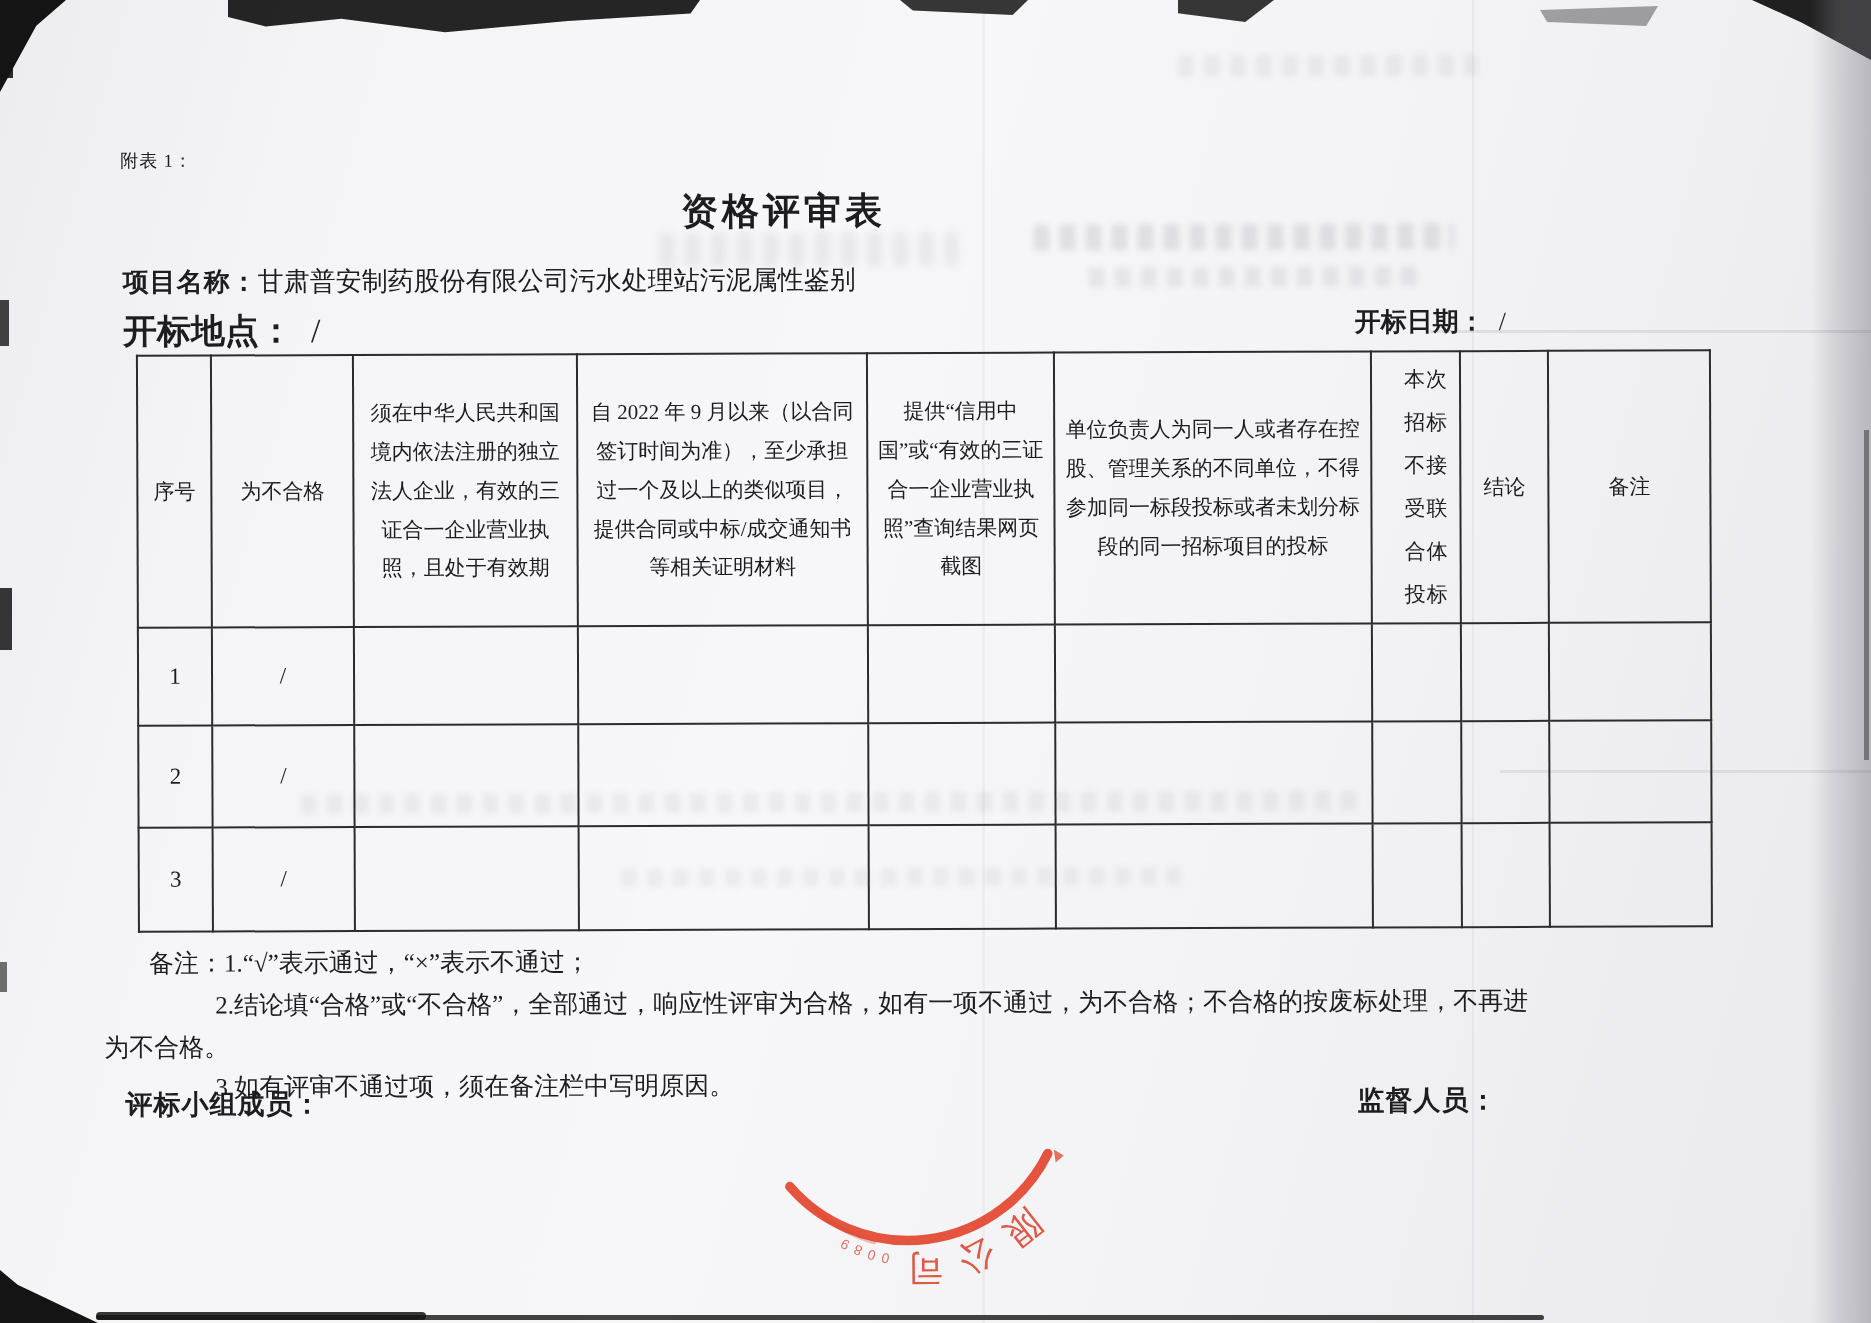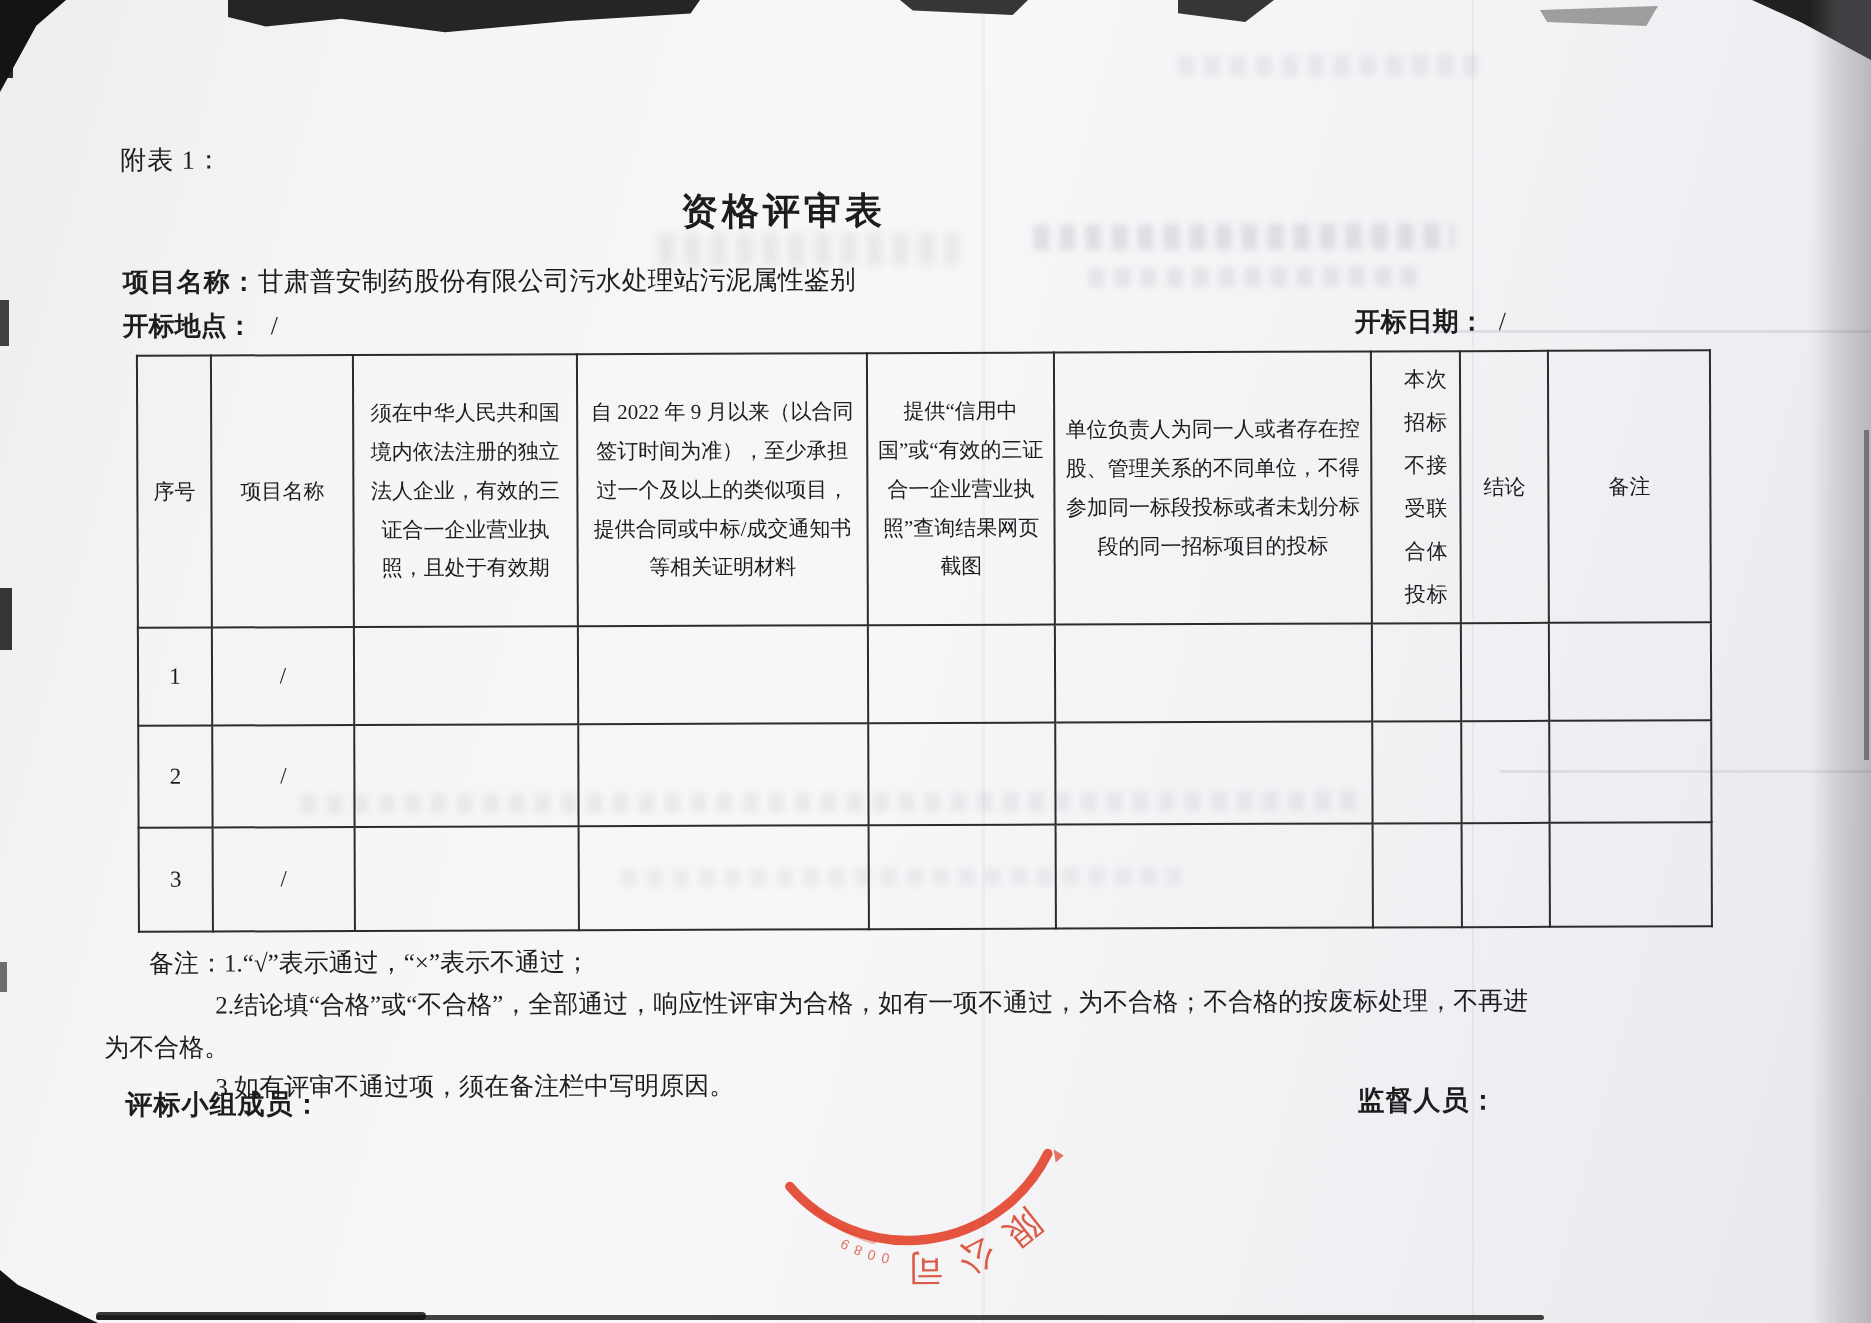--- a/index.html
+++ b/index.html
@@ -6,25 +6,25 @@
   body{
     width:1871px;height:1323px;overflow:hidden;position:relative;
     font-family:"Liberation Serif","DejaVu Serif",serif;
     background:linear-gradient(105deg,#ededf0 0%,#f5f5f7 18%,#f7f7f9 45%,#f2f2f5 70%,#e9e9ed 100%);
     color:#1d1d20;
   }
   .sheet{position:absolute;inset:0;transform:rotate(-0.2deg);}
   .abs{position:absolute;}
 
   
-  .attach{left:122px;top:140px;font-size:26px;letter-spacing:1px;}
+  .attach{left:122px;top:146px;font-size:18px;letter-spacing:1px;}
   .title{left:137px;top:186px;width:1296px;text-align:center;font-size:37px;font-weight:bold;letter-spacing:4px;}
   .projline{left:124px;top:262px;font-size:26px;}
   .projline b{letter-spacing:1px;text-align:center;}
-  .openrow-loc{left:124px;top:306px;font-size:26px;font-weight:bold;}
+  .openrow-loc{left:124px;top:306px;font-size:34px;font-weight:bold;}
   .openrow-loc .val{font-weight:normal;padding-left:18px;}
   .openrow-date{left:1356px;top:306px;font-size:26px;font-weight:bold;}
   .openrow-date .val{font-weight:normal;padding-left:14px;}
 
   
   table.review{
     position:absolute;left:137px;top:352px;width:1573px;
     border-collapse:collapse;table-layout:fixed;
     font-size:21px;
   }
@@ -114,21 +114,21 @@
       <col style="width:290px">
         <col style="width:187px">
         <col style="width:317px">
       <col style="width:89px">
         <col style="width:88px">
         <col style="width:162px">
     </colgroup>
     <tbody>
         <tr class="hdr">
       <td>序号</td>
-      <td>项目名称</td>
+      <td>为不合格</td>
       <td>须在中华人民共和国境内依法注册的独立法人企业，有效的三证合一企业营业执照，且处于有效期</td>
       <td>自 2022 年 9 月以来（以合同签订时间为准），至少承担过一个及以上的类似项目，提供合同或中标/成交通知书等相关证明材料</td>
       <td>提供“信用中国”或“有效的三证合一企业营业执照”查询结果网页截图</td>
       <td>单位负责人为同一人或者存在控股、管理关系的不同单位，不得参加同一标段投标或者未划分标段的同一招标项目的投标</td>
       <td><span class="vwrap">本次招标不接受联合体投标</span></td>
       <td>结论</td>
       <td>备注</td>
     </tr>
     <tr class="r1">
       <td>1</td>

